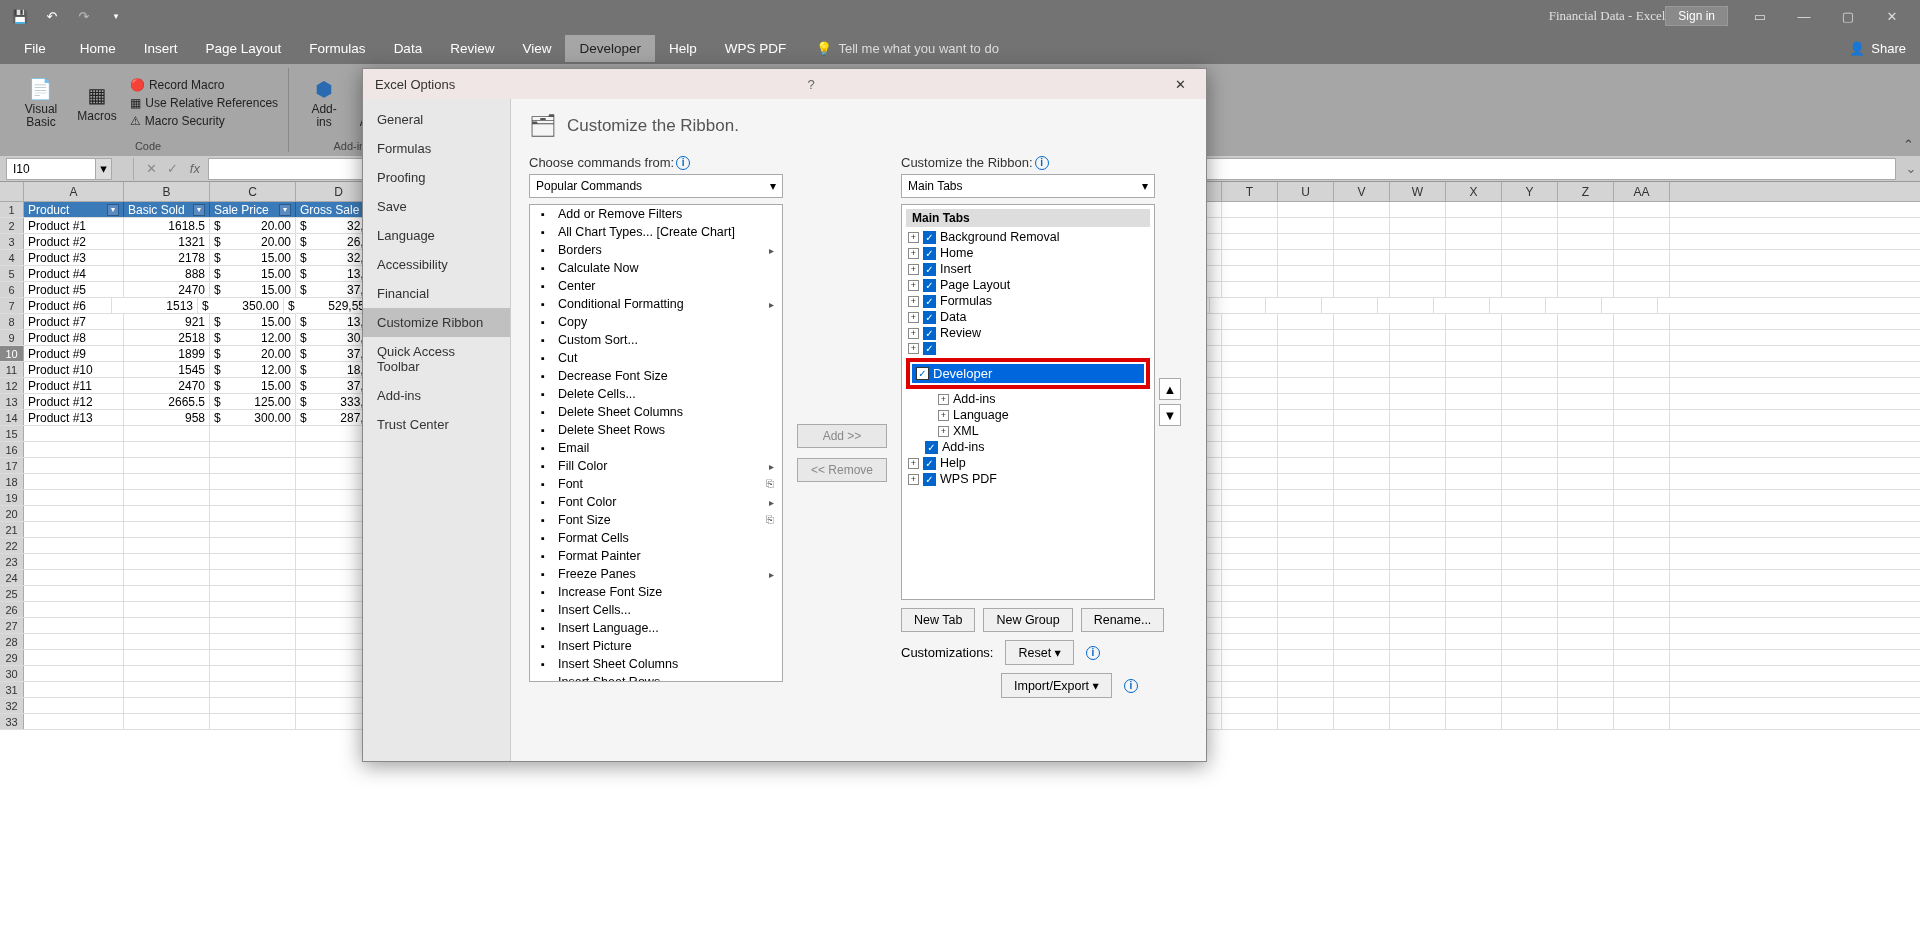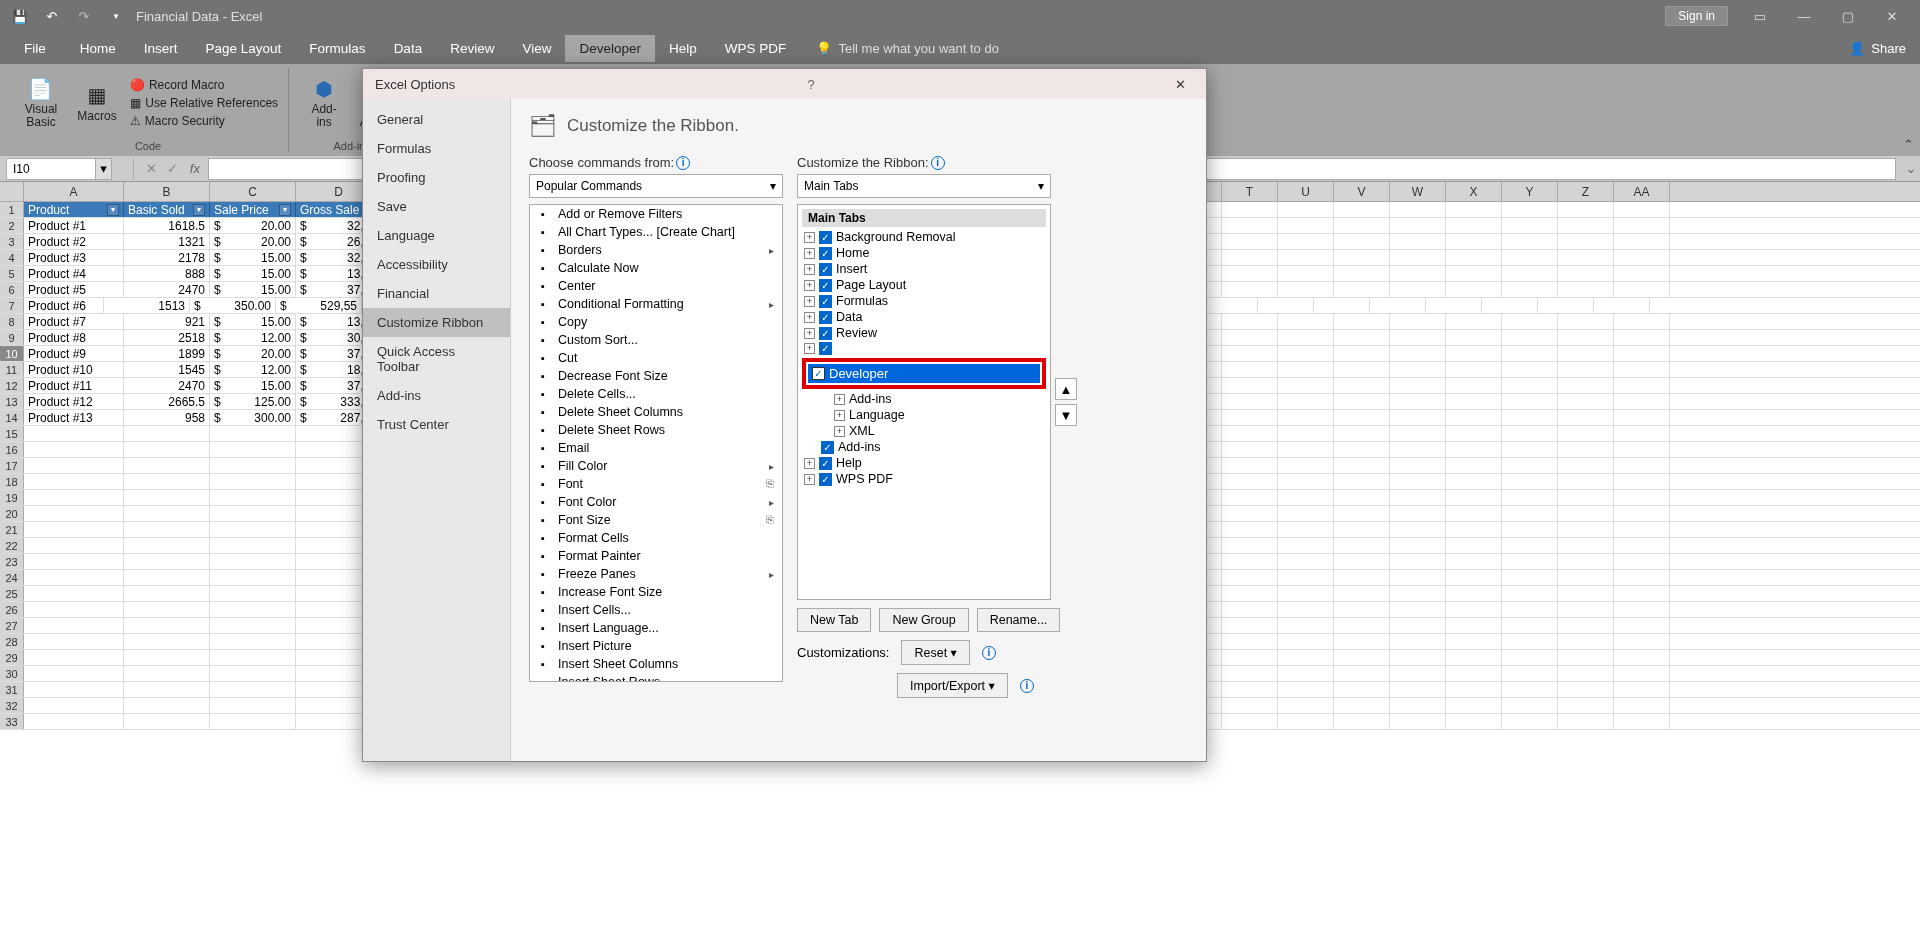--- a/index.html
+++ b/index.html
@@ -2,21 +2,21 @@
 <html><head>
 <meta charset="utf-8">
 <style>
 * { box-sizing: border-box; margin: 0; padding: 0; font-family: 'Segoe UI', Tahoma, sans-serif; }
 body { background: #666; overflow: hidden; width: 1920px; height: 939px; position: relative; font-size: 13px; }
 
 
 .titlebar { height: 32px; background: #737373; display: flex; align-items: center; color: #fff; }
 .qat { display: flex; gap: 8px; padding: 0 8px; align-items: center; }
 .qat-btn { width: 24px; height: 24px; display: flex; align-items: center; justify-content: center; cursor: pointer; color:#fff; }
-.title-center { flex: 1; text-align: left; color: #e0e0e0; font-size: 13px; }
+.title-center { flex: 1; text-align: right; color: #e0e0e0; font-size: 13px; font-family: Liberation Serif, serif; }
 .win-controls { display: flex; align-items: center; gap: 4px; padding-right: 8px; }
 .win-btn { width: 40px; height: 28px; display: flex; align-items: center; justify-content: center; color: #ddd; cursor: pointer; }
 .signin-btn { background: #8a8a8a; border: 1px solid #999; color: #fff; padding: 2px 12px; font-size: 12px; margin-right:8px; }
 
 
 .ribbon-tabs { height: 32px; background: #737373; display: flex; align-items: center; padding-left: 8px; color: #fff; }
 .rtab { padding: 6px 14px; cursor: pointer; font-size: 13.5px; }
 .rtab.active { background: #A6A6A6; color: #222; }
 .file-tab { background: #737373; padding: 6px 16px; margin-right:4px;}
 .tellme { display:flex; align-items:center; gap:6px; color:#ddd; margin-left:16px;}
@@ -445,21 +445,21 @@
         <div class="cell" style="width:56px"></div>
         <div class="cell" style="width:56px"></div>
         <div class="cell" style="width:56px"></div>
         <div class="cell" style="width:56px"></div>
         <div class="cell" style="width:56px"></div>
         <div class="cell" style="width:56px"></div>
         <div class="cell" style="width:56px"></div>
       </div>
       <div class="grow">
         <div class="rh">7</div>
-        <div class="cell" style="width:80px">Product #6</div>
+        <div class="cell" style="width:88px">Product #6</div>
         <div class="cell r" style="width:86px">1513</div>
         <div class="cell" style="width:86px;display:flex;justify-content:space-between">
           <span>$</span>
           <span>350.00</span>
         </div>
         <div class="cell" style="width:86px;display:flex;justify-content:space-between">
           <span>$</span>
           <span>529,55</span>
         </div>
         <div class="cell" style="width:56px"></div>
@@ -1459,20 +1459,24 @@
                 <span class="cmd-icn">▪</span>
                 <span>Insert Sheet Columns</span>
               </div>
               <div class="cmd-item">
                 <span class="cmd-icn">▪</span>
                 <span>Insert Sheet Rows</span>
               </div>
             </div>
         </div>
 
+        <div class="mid-btns">
+          <button class="mid-btn">Add &gt;&gt;</button>
+          <button class="mid-btn">&lt;&lt; Remove</button>
+        </div>
 
         <div class="dlg-col">
           <div class="dlg-label">
             <span>Customize the Ribbon:</span>
             <span class="info-circle">i</span>
           </div>
           <div class="dlg-select">
             <span>Main Tabs</span>
               <span>▾</span>
           </div>

